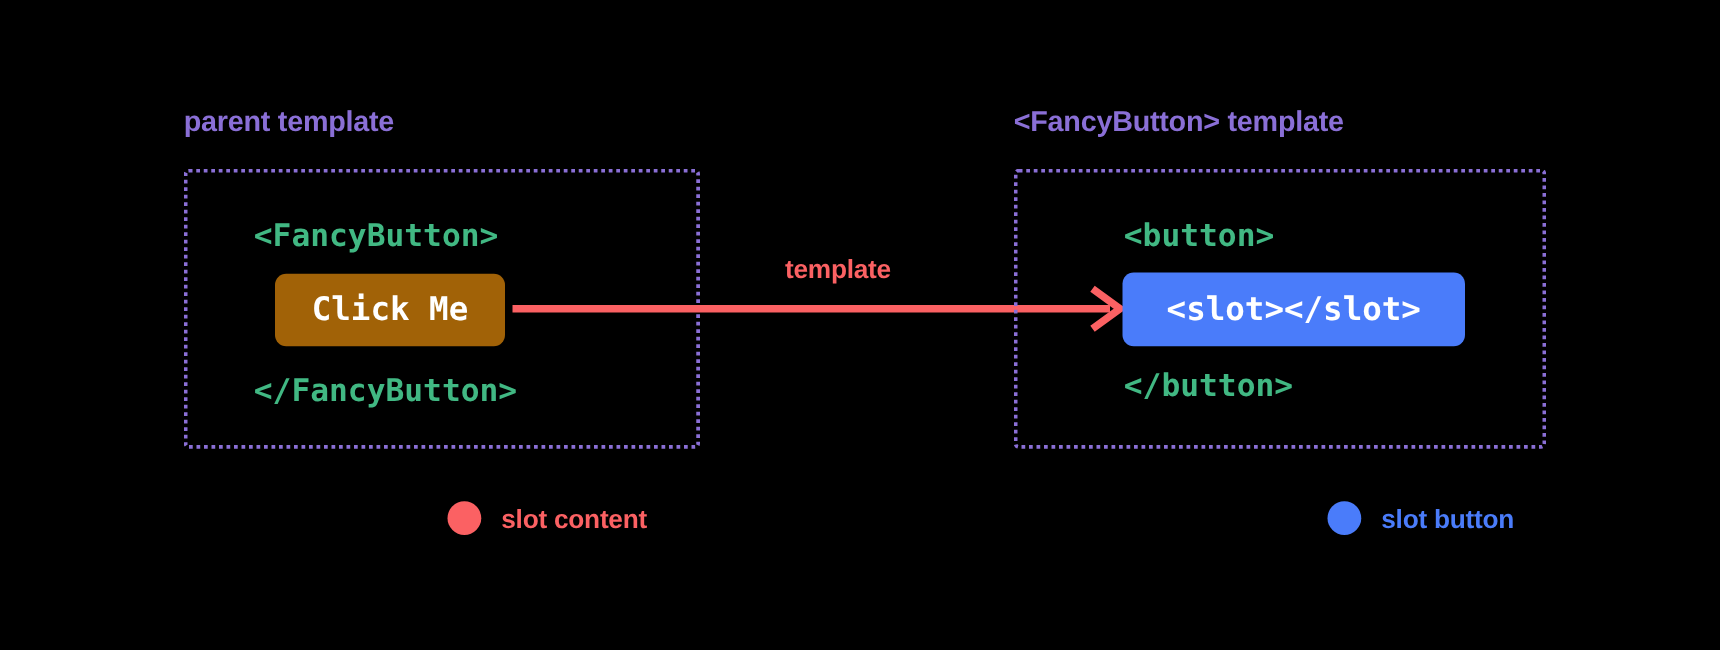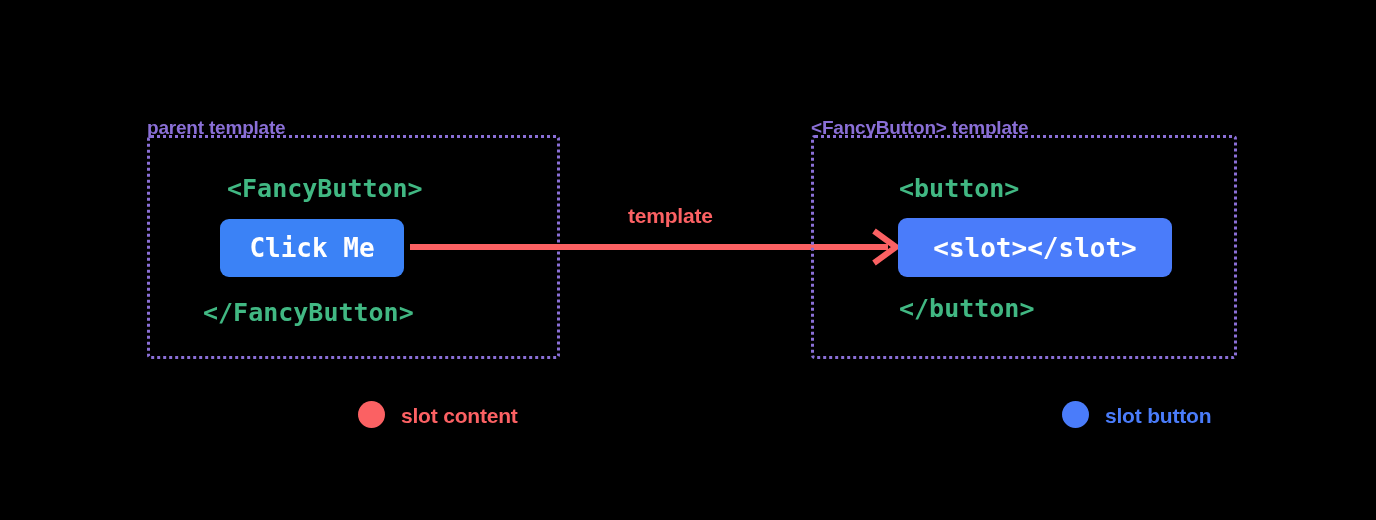--- a/index.html
+++ b/index.html
@@ -20,25 +20,24 @@
   #diagram {
     position: absolute;
     inset: 0;
   }
 
   
   .panel-heading {
     position: absolute;
     font-family: "Liberation Sans", sans-serif;
     font-weight: bold;
-    font-size: 19px;
+    font-size: 23px;
     letter-spacing: -0.2px;
     color: #8a6fd6;
     white-space: nowrap;
-    margin-top: 33px;
   }
   #heading-parent   { left: 147px; top: 84px; }
   #heading-fancy    { left: 811px; top: 84px; text-align: center; }
 
   
   .panel-box {
     position: absolute;
     border: 3px dotted #8a6fd6;
     border-radius: 4px;
     box-sizing: border-box;
@@ -48,42 +47,42 @@
 
   
   .code-tag {
     position: absolute;
     font-family: "DejaVu Sans Mono", "Liberation Mono", monospace;
     font-weight: bold;
     font-size: 25px;
     color: #41b883;
     white-space: pre;
   }
-  #tag-fancy-open  { left: 203px; top: 174px; margin-left: 24px; }
+  #tag-fancy-open  { left: 203px; top: 174px; }
   #tag-fancy-close { left: 203px; top: 298px; }
   #tag-button-open  { left: 899px; top: 174px; }
   #tag-button-close { left: 899px; top: 294px; }
 
   
   .chip {
     position: absolute;
     box-sizing: border-box;
     display: flex;
     align-items: center;
     justify-content: center;
     border-radius: 9px;
     font-family: "DejaVu Sans Mono", "Liberation Mono", monospace;
     font-weight: bold;
     font-size: 26px;
     color: #ffffff;
     white-space: pre;
   }
   #chip-click-me {
     left: 220px; top: 219px; width: 184px; height: 58px;
-    background: #3b82f6;
+    background: #a16207;
   }
   #chip-slot {
     left: 898px; top: 218px; width: 274px; height: 59px;
     background: #4a7cfa;
   }
 
   
   #arrow-svg {
     position: absolute;
     left: 404px;

